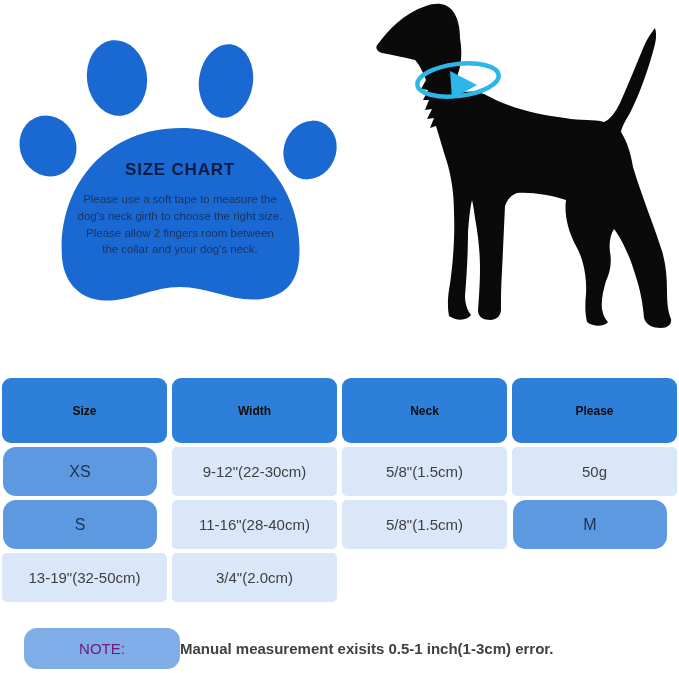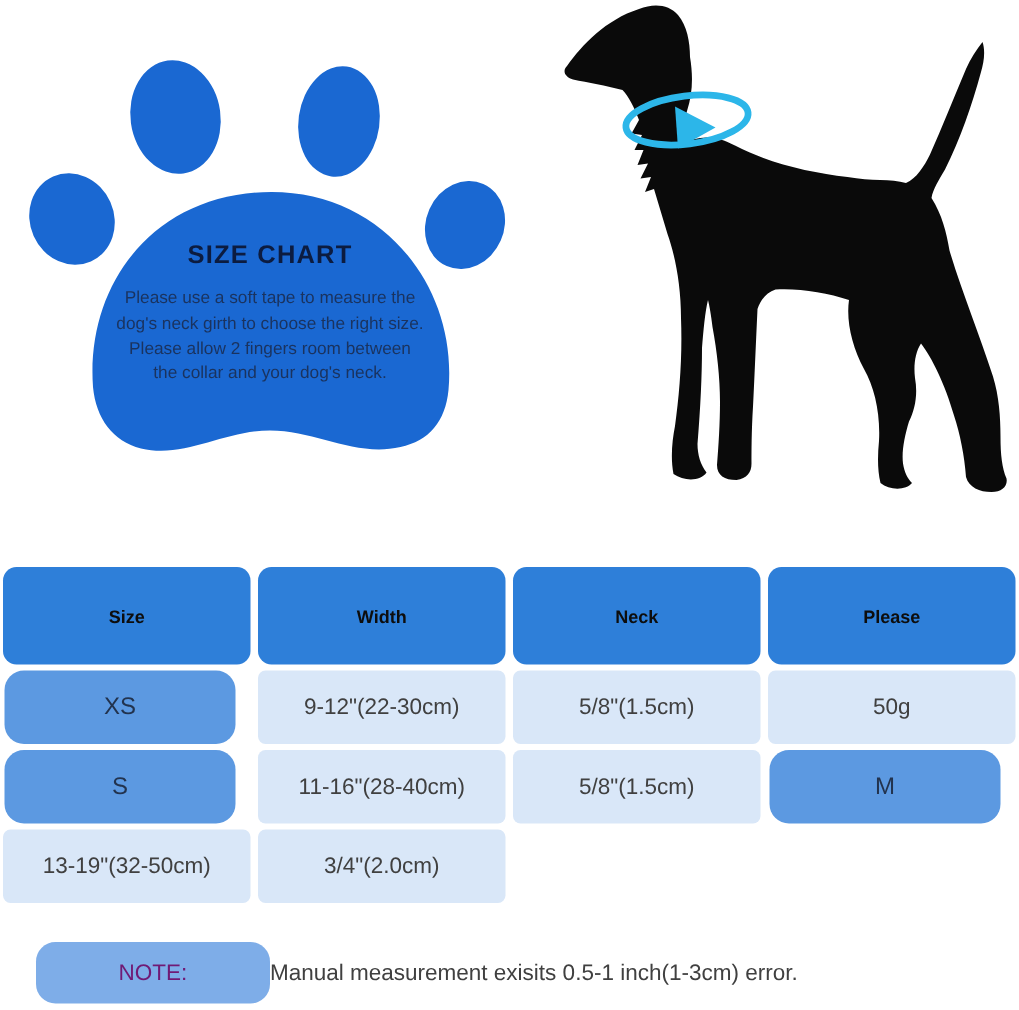--- a/index.html
+++ b/index.html
@@ -43,21 +43,21 @@
   }
   .note-row{position:absolute;left:2px;top:628px;width:675px;height:41px;}
   .note-pill{
     position:absolute;left:2px;top:0;width:156px;height:41px;
     background:var(--note_pill_blue);border-radius:13px;
     display:flex;align-items:center;justify-content:center;
     font-weight:normal;font-size:15px;color:#701a75;margin-left:20px;
   }
   .note-text{
     position:absolute;left:178px;top:0;height:41px;display:flex;align-items:center;
-    font-size:15px;color:var(--cell_text);
+    font-size:15px;color:var(--cell_text);font-weight:bold;
   }
 </style>
 </head>
 <body>
 
 <div class="screen" style="--paw_blue: #1A68D2; --table_header_blue: #2E7FD9; --size_pill_blue: #5C99E1; --note_pill_blue: #7EADE8; --cell_light_blue: #D9E7F8; --header_text: #0d0d0d; --cell_text: #404040; --size_text: #22334e; --paw_text: #0c1c40; --paw_body_text: #1a335f; --arrow_cyan: #2CB6E9; --dog_black: #0a0a0a;">
 
   <div class="paw-card">
     <svg width="360" height="330" viewBox="0 0 360 330" aria-hidden="true">
       <ellipse cx="48" cy="126" rx="28" ry="31" transform="rotate(-24 48 126)" style="fill:var(--paw_blue)"></ellipse>

